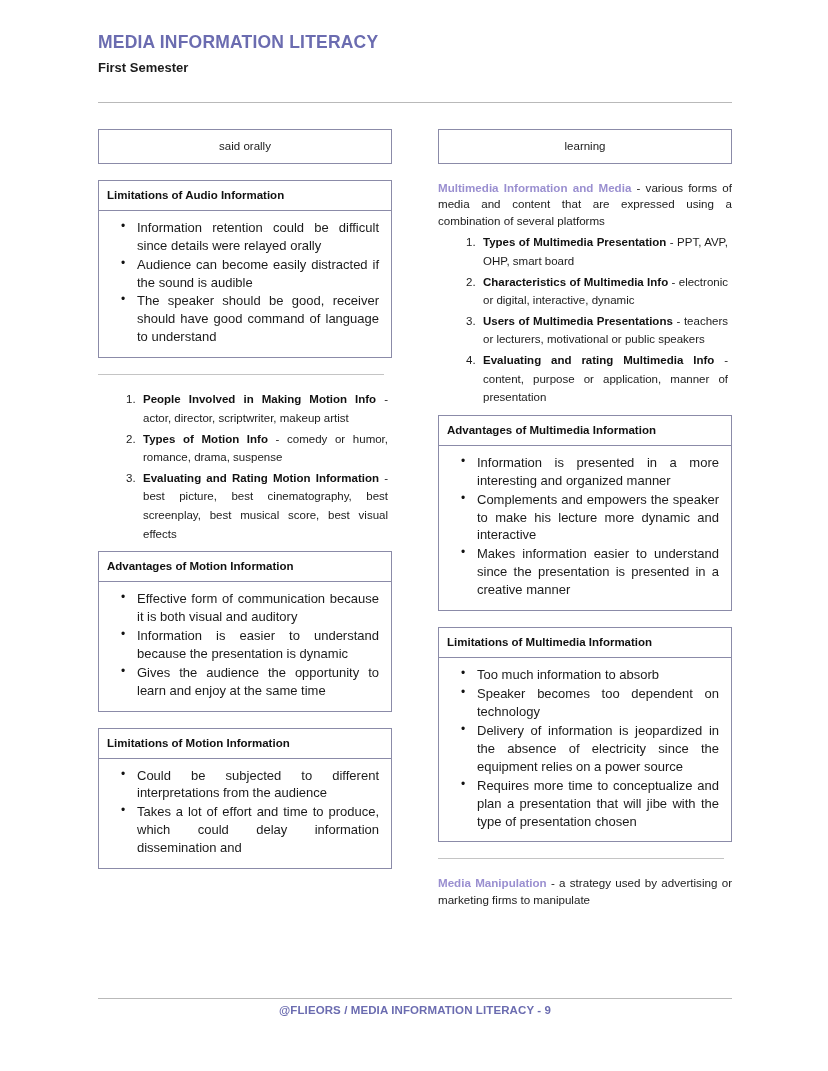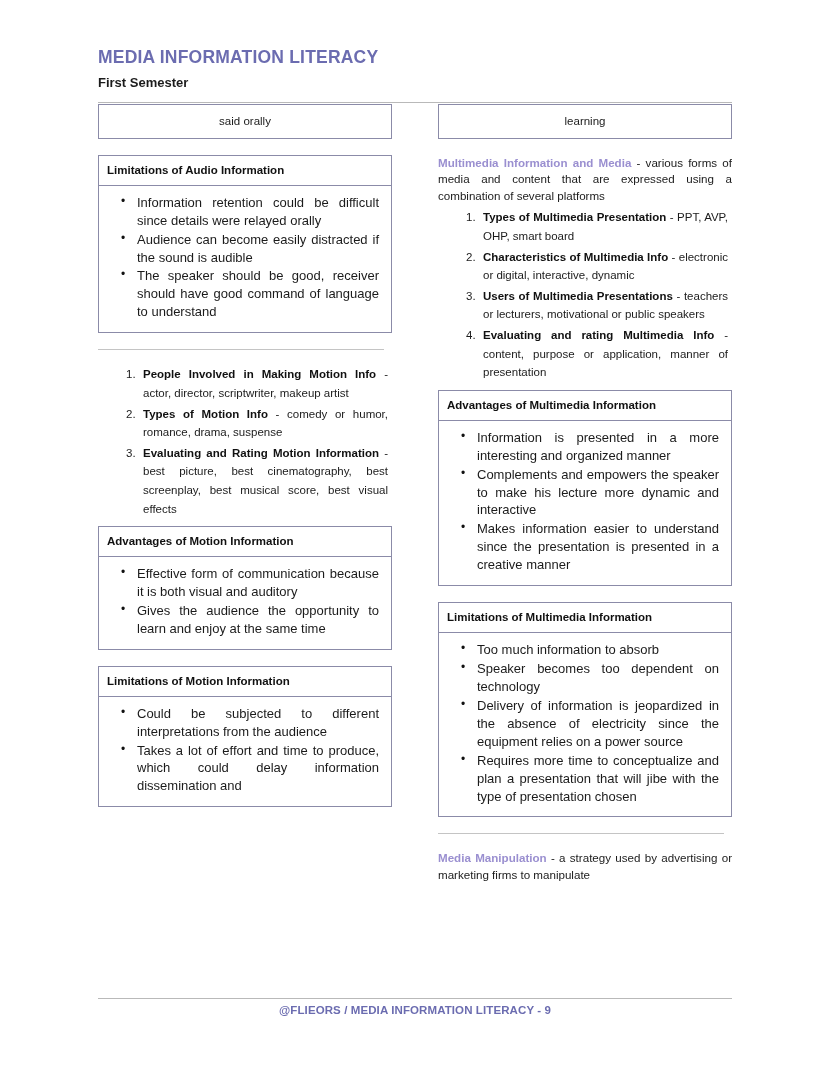--- a/index.html
+++ b/index.html
@@ -21,21 +21,21 @@
     left: 0; top: 0;
     width: 828px;
     height: 1071px;
     background: #fff;
   }
 
   
   .header {
     position: absolute;
     left: 98px;
-    top: 47px;
+    top: 32px;
     width: 634px;
   }
   .doc-title {
     font-size: 17.5px;
     font-weight: bold;
     color: #6b6cb0;
     letter-spacing: 0.2px;
     line-height: 1.2;
     margin: 0;
   }
@@ -51,21 +51,21 @@
     left: 98px;
     top: 102px;
     width: 634px;
     height: 1px;
     background: #b9b9b9;
   }
 
   
   .col {
     position: absolute;
-    top: 104px;
+    top: 129px;
     width: 294px;
   }
   .col-left  { left: 98px;  }
   .col-right { left: 438px; }
 
   
   .box {
     border: 1.4px solid #8b8ba8;
     background: #fff;
     box-sizing: border-box;
@@ -232,20 +232,21 @@
       </ol>
     </div>
 
     <div class="gap-sm"></div>
 
     <div class="box">
       <div class="box-head">Advantages of Motion Information</div>
       <div class="box-body">
         <ul class="bullets">
           <li>Effective form of communication because it is both visual and auditory</li>
+          <li>Information is easier to understand because the presentation is dynamic</li>
           <li>Gives the audience the opportunity to learn and enjoy at the same time</li>
         </ul>
       </div>
     </div>
 
     <div class="box">
       <div class="box-head">Limitations of Motion Information</div>
       <div class="box-body">
         <ul class="bullets">
           <li>Could be subjected to different interpretations from the audience</li>

